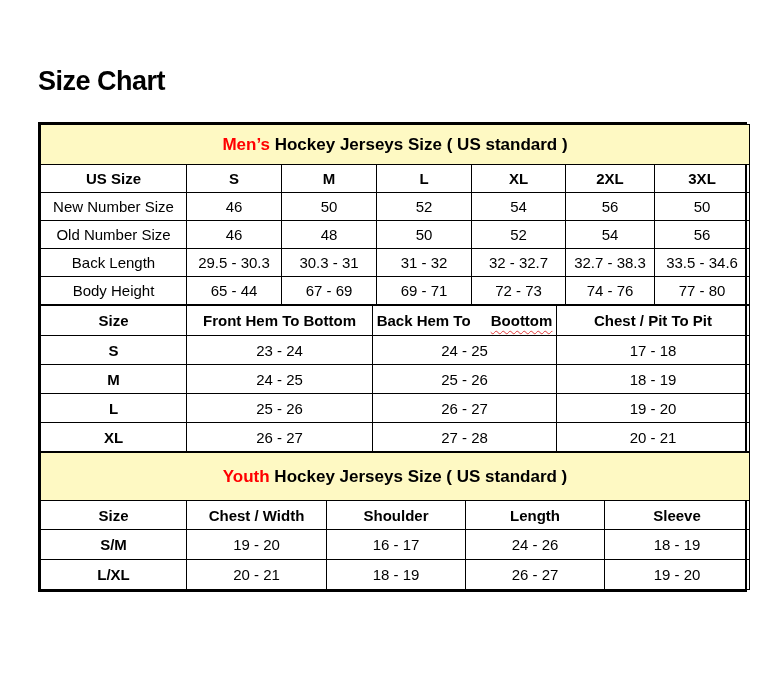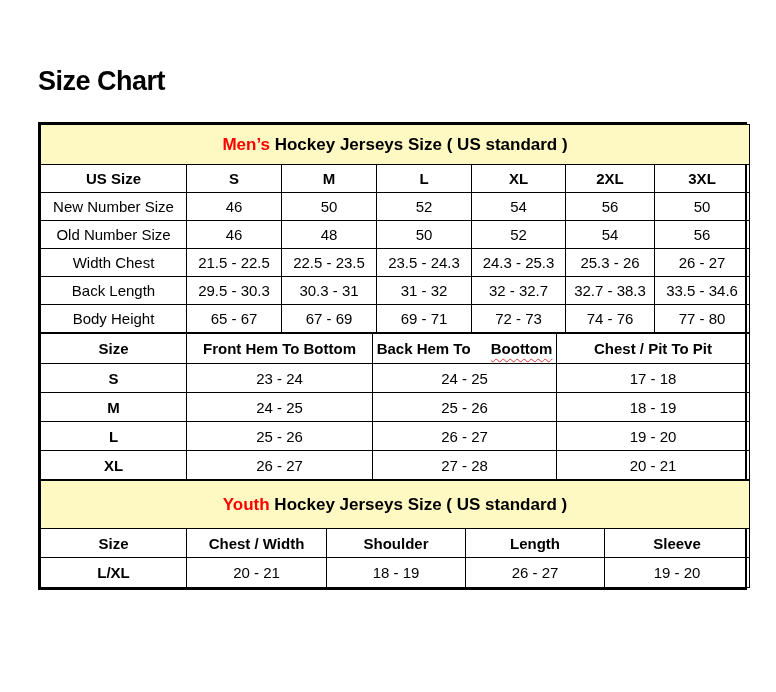--- a/index.html
+++ b/index.html
@@ -113,40 +113,31 @@
     <tr class="mens-data-row">
       <td>Old Number Size</td>
       <td>46</td>
       <td>48</td>
       <td>50</td>
       <td>52</td>
       <td>54</td>
       <td>56</td>
     </tr>
     <tr class="mens-data-row">
-      <td>Width Chest</td>
-      <td>21.5 - 22.5</td>
-      <td>22.5 - 23.5</td>
-      <td>23.5 - 24.3</td>
-      <td>24.3 - 25.3</td>
-      <td>25.3 - 26</td>
-      <td>26 - 27</td>
-    </tr>
-    <tr class="mens-data-row">
       <td>Back Length</td>
       <td>29.5 - 30.3</td>
       <td>30.3 - 31</td>
       <td>31 - 32</td>
       <td>32 - 32.7</td>
       <td>32.7 - 38.3</td>
       <td>33.5 - 34.6</td>
     </tr>
     <tr class="mens-data-row">
       <td>Body Height</td>
-      <td>65 - 67</td>
+      <td>65 - 44</td>
       <td>67 - 69</td>
       <td>69 - 71</td>
       <td>72 - 73</td>
       <td>74 - 76</td>
       <td>77 - 80</td>
     </tr>
   </tbody>
     </table>
 
   <table>
@@ -203,20 +194,27 @@
       <td class="banner-cell" colspan="5"><span class="banner-highlight">Youth</span><span> Hockey Jerseys Size ( US standard )</span></td>
     </tr>
     <tr class="youth-header-row">
       <th>Size</th>
       <th>Chest / Width</th>
       <th>Shoulder</th>
       <th>Length</th>
       <th>Sleeve</th>
     </tr>
     <tr class="youth-data-row">
+      <td class="row-label-bold">S/M</td>
+      <td>19 - 20</td>
+      <td>16 - 17</td>
+      <td>24 - 26</td>
+      <td>18 - 19</td>
+    </tr>
+    <tr class="youth-data-row">
       <td class="row-label-bold">L/XL</td>
       <td>20 - 21</td>
       <td>18 - 19</td>
       <td>26 - 27</td>
       <td>19 - 20</td>
     </tr>
   </tbody>
     </table>
 
 </div>

